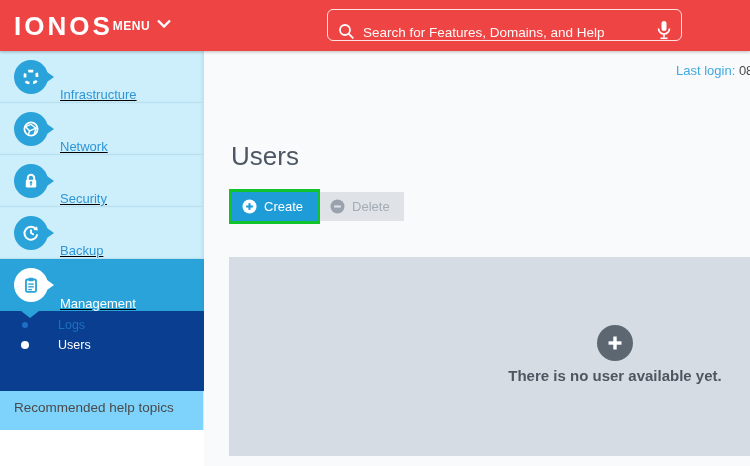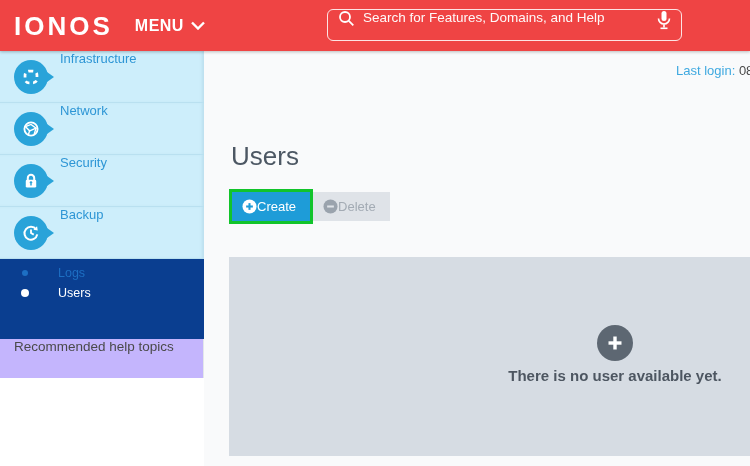--- a/index.html
+++ b/index.html
@@ -14,46 +14,47 @@
   .topbar {
     position:absolute; top:0; left:0; width:750px; height:51px;
     background:#ef4444; display:flex; align-items:center;
     box-shadow:0 1px 3px rgba(0,0,0,.25); z-index:30;
   }
   .logo {
     margin-left:14px; color:#fff; font-size:26px; font-weight:bold;
     letter-spacing:3px; line-height:1; cursor:pointer;
   }
   .menu-btn {
-    margin-left:22px; display:flex; align-items:center; gap:7px;
-    color:#fff; font-size:16px; font-weight:bold; letter-spacing:.5px;
+    display:flex; gap:7px;
+    color:#fff; font-size:12px; font-weight:bold; letter-spacing:.5px;
     cursor:pointer;
   }
   .searchbox {
     position:absolute; left:327px; top:9px; width:355px; height:32px;
     border:1.5px solid rgba(255,255,255,.85); border-radius:6px;
-    display:flex; align-items:flex-start; padding:0 10px;
+    display:flex; align-items:flex-end; padding:0 10px;
   }
   .searchbox input {
     flex:1; background:transparent; border:none; outline:none;
     color:#fff; font-size:13.5px; font-family:"Liberation Sans",sans-serif;
     margin-left:8px;
   }
   .searchbox input::placeholder { color:#fff; opacity:.97; }
 
   
   .sidebar {
     position:absolute; top:51px; left:0; width:204px; bottom:0;
     background:#fff; z-index:20;
   }
   .nav-item {
     position:relative; height:52px; background:#cdeefb;
     border-bottom:1px solid #b9e0f0;
-    display:flex; align-items:flex-start; cursor:pointer;
+    display:flex; align-items:flex-end; cursor:pointer;
     box-shadow:inset -3px 0 3px -1px rgba(70,120,150,.12);
+    text-decoration:underline;
   }
   .nav-label { margin-left:60px; font-size:13px; color:#2e96d5; }
   .bubble {
     position:absolute; left:14px; top:9px; width:34px; height:34px;
     border-radius:50%; background:#29a3d9;
     display:flex; align-items:center; justify-content:center;
   }
   .bubble::after {
     content:""; position:absolute; right:-6px; top:12px;
     border-top:5px solid transparent; border-bottom:5px solid transparent;
@@ -76,43 +77,43 @@
     cursor:pointer;
   }
   .submenu-item .dot {
     position:absolute; left:22px; width:6px; height:6px; border-radius:50%;
     background:#1d6fc3;
   }
   .submenu-item .sub-label { margin-left:58px; font-size:12.5px; color:#1d6fc3; }
   .submenu-item.active .dot { width:8px; height:8px; left:21px; background:#fff; }
   .submenu-item.active .sub-label { color:#fff; }
   .help-area {
-    background:#c4b5fd; height:39px; border-right:1px solid #e3e7ea;
-    display:flex; align-items:flex-start;
+    background:#7dd3fc; height:39px; border-right:1px solid #e3e7ea;
+    display:flex; align-items:center;
   }
   .help-area span {
     margin:0 0 7px 14px; font-size:13.5px; color:#4a4a4a;
   }
 
   
   .main { position:absolute; left:204px; top:51px; width:546px; height:415px; }
   .last-login {
     position:absolute; left:472px; top:12px; white-space:nowrap;
     font-size:13px;
   }
   .last-login .ll-label { color:#3fa9e0; }
   .last-login .ll-value { color:#4a4a4a; }
   .page-title {
     position:absolute; left:27px; top:90px;
     font-size:26px; font-weight:normal; color:#4c5763;
   }
   .actions { position:absolute; left:25px; top:138px; display:flex; align-items:flex-start; }
   .green-box { border:3px solid #12c42b; }
   .btn {
-    height:29px; border:none; display:flex; align-items:center; 
+    height:29px; border:none; display:flex; align-items:center; gap:7px;
     padding:0 14px 0 10px; font-size:13px; cursor:pointer;
     font-family:"Liberation Sans",sans-serif;
   }
   .btn-create { background:#1e9cd8; color:#fff; }
   .btn-delete { background:#dfe3e8; color:#a3abb4; margin-top:3px; cursor:default; }
 
   .empty-panel {
     position:absolute; left:25px; top:206px; width:521px; height:199px;
     background:#d6dce3;
   }
@@ -192,20 +193,32 @@
       <span class="bubble">
         <svg width="22" height="22" viewBox="0 0 24 24">
           <path d="M18.8 13.5 a7 7 0 1 1 -1.2-5.3" fill="none" stroke="#fff" stroke-width="2.2"></path>
           <polygon points="18.6,4.5 19.4,9.4 14.6,8.4" fill="#fff"></polygon>
           <path d="M12 8.2 V12 l3 1.8" fill="none" stroke="#fff" stroke-width="2"></path>
         </svg>
       </span>
       <span class="nav-label">Backup</span>
     </div>
 
+    <div class="nav-item active">
+      <span class="bubble">
+        <svg width="22" height="22" viewBox="0 0 24 24">
+          <rect x="6.5" y="6" width="11" height="13.5" rx="1.5" fill="none" stroke="#29a3d9" stroke-width="2"></rect>
+          <rect x="9.3" y="4.2" width="5.4" height="3.6" rx="1" fill="#29a3d9"></rect>
+          <line x1="9" y1="11" x2="15" y2="11" stroke="#29a3d9" stroke-width="1.5"></line>
+          <line x1="9" y1="14" x2="15" y2="14" stroke="#29a3d9" stroke-width="1.5"></line>
+          <line x1="9" y1="17" x2="13" y2="17" stroke="#29a3d9" stroke-width="1.5"></line>
+        </svg>
+      </span>
+      <span class="nav-label">Management</span>
+    </div>
 
     <div class="submenu">
       <div class="submenu-item">
         <span class="dot"></span>
         <span class="sub-label">Logs</span>
       </div>
       <div class="submenu-item active">
         <span class="dot"></span>
         <span class="sub-label">Users</span>
       </div>

